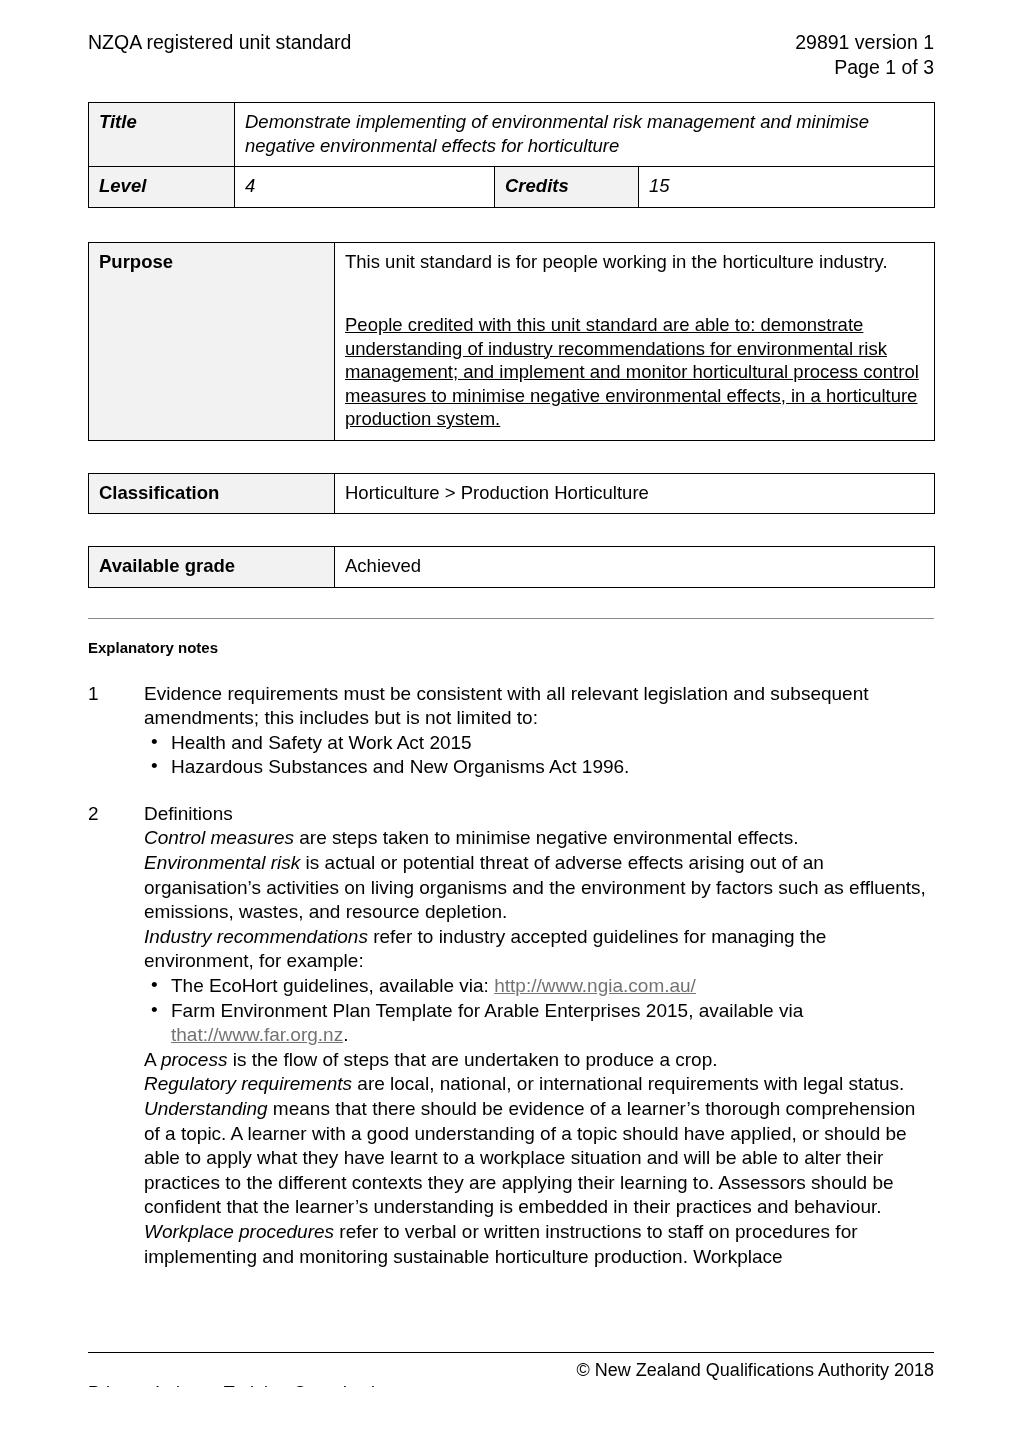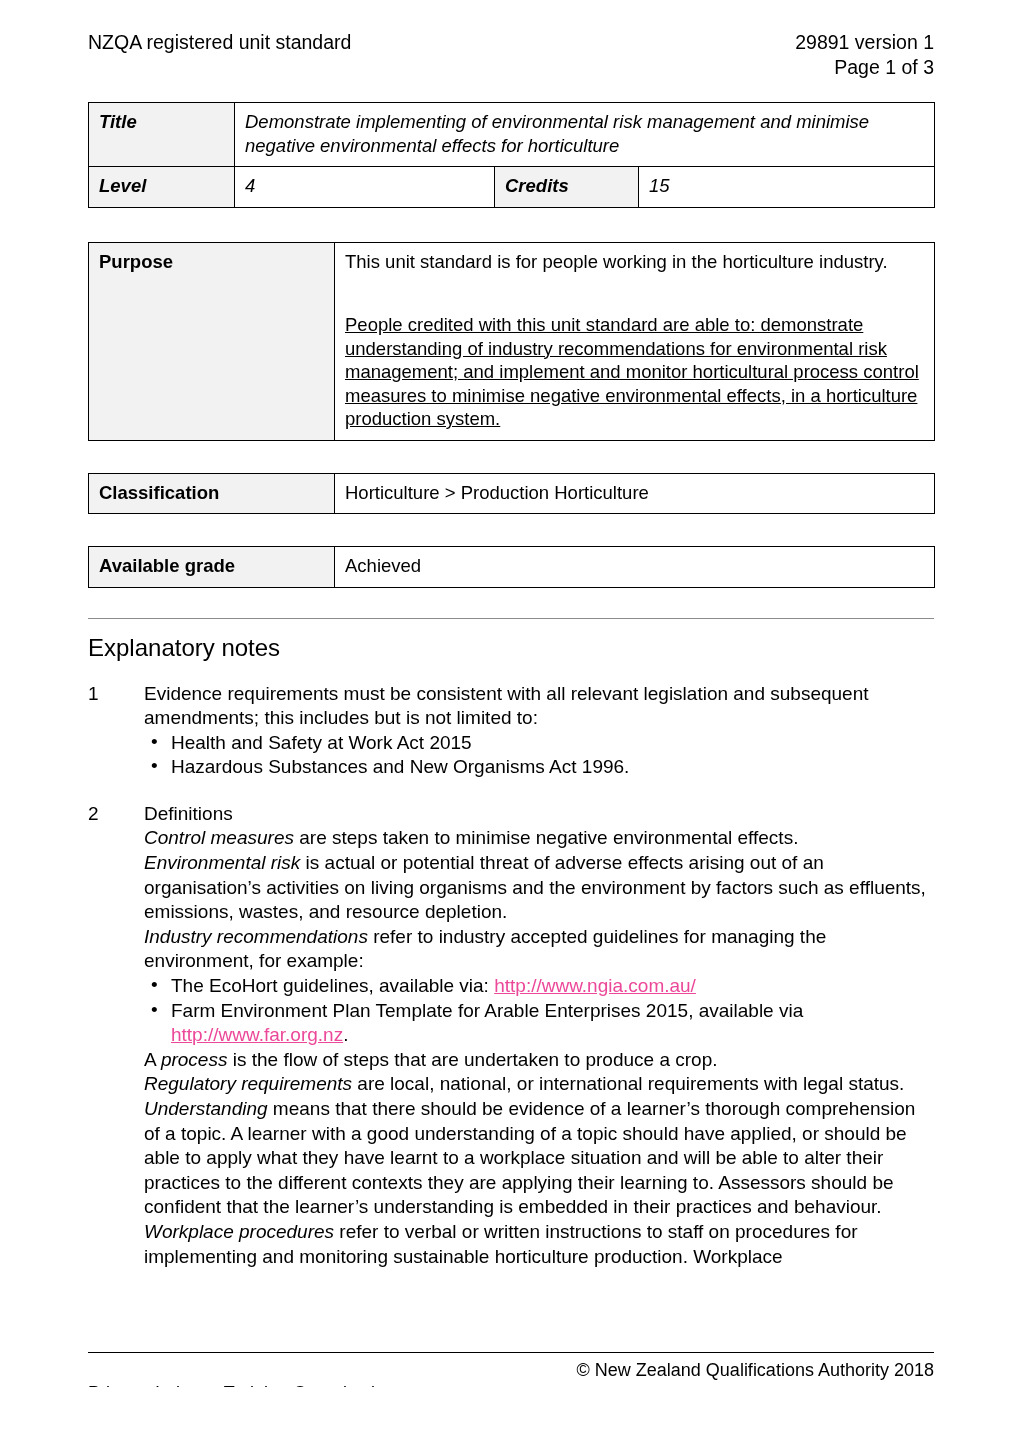--- a/index.html
+++ b/index.html
@@ -76,22 +76,22 @@
   .section-rule {
     margin-top: 30px;
     border: none;
     border-top: 1.4px solid #8c8c8c;
     height: 0;
     width: 846px;
   }
 
   
   .notes-heading {
-    font-size: 24px;
-    font-weight: normal;
+    font-size: 15px;
+    font-weight: bold;
     margin-top: 16px;
     line-height: 25px;
   }
   .note-block {
     display: flex;
     margin-top: 22px;
     font-size: 19px;
     line-height: 24.6px;
   }
   .note-num {
@@ -114,21 +114,21 @@
   }
   .bullets li::before {
     content: "\2022";
     position: absolute;
     left: 7px;
     top: -1px;
     font-size: 19px;
   }
   .it { font-style: italic; }
   .lnk {
-    color: #ec4899;
+    color: #737373;
     text-decoration: underline;
     text-align: right;
   }
 
   
   .doc-footer {
     position: absolute;
     left: 88px;
     top: 1352px;
     width: 846px;
@@ -248,21 +248,21 @@
         <p class="note-line">Definitions</p>
 
         <p class="note-line"><span class="it">Control measures</span><span> are steps taken to minimise negative environmental effects.</span></p>
 
         <p class="note-line"><span class="it">Environmental risk</span><span> is actual or potential threat of adverse effects arising out of an organisation’s activities on living organisms and the environment by factors such as effluents, emissions, wastes, and resource depletion.</span></p>
 
         <p class="note-line"><span class="it">Industry recommendations</span><span> refer to industry accepted guidelines for managing the environment, for example:</span></p>
 
         <ul class="bullets">
           <li><span>The EcoHort guidelines, available via: </span><a class="lnk" href="#">http://www.ngia.com.au/</a></li>
-          <li><span>Farm Environment Plan Template for Arable Enterprises 2015, available via </span><a class="lnk" href="#">http://www.far.org.nz</a><span>.</span></li>
+          <li><span>Farm Environment Plan Template for Arable Enterprises 2015, available via </span><a class="lnk" href="#">that://www.far.org.nz</a><span>.</span></li>
         </ul>
 
         <p class="note-line"><span>A </span><span class="it">process</span><span> is the flow of steps that are undertaken to produce a crop.</span></p>
 
         <p class="note-line"><span class="it">Regulatory requirements</span><span> are local, national, or international requirements with legal status.</span></p>
 
         <p class="note-line"><span class="it">Understanding</span><span> means that there should be evidence of a learner’s thorough comprehension of a topic.  A learner with a good understanding of a topic should have applied, or should be able to apply what they have learnt to a workplace situation and will be able to alter their practices to the different contexts they are applying their learning to.  Assessors should be confident that the learner’s understanding is embedded in their practices and behaviour.</span></p>
 
         <p class="note-line"><span class="it">Workplace procedures</span><span> refer to verbal or written instructions to staff on procedures for implementing and monitoring sustainable horticulture production.  Workplace</span></p>
       </div>

